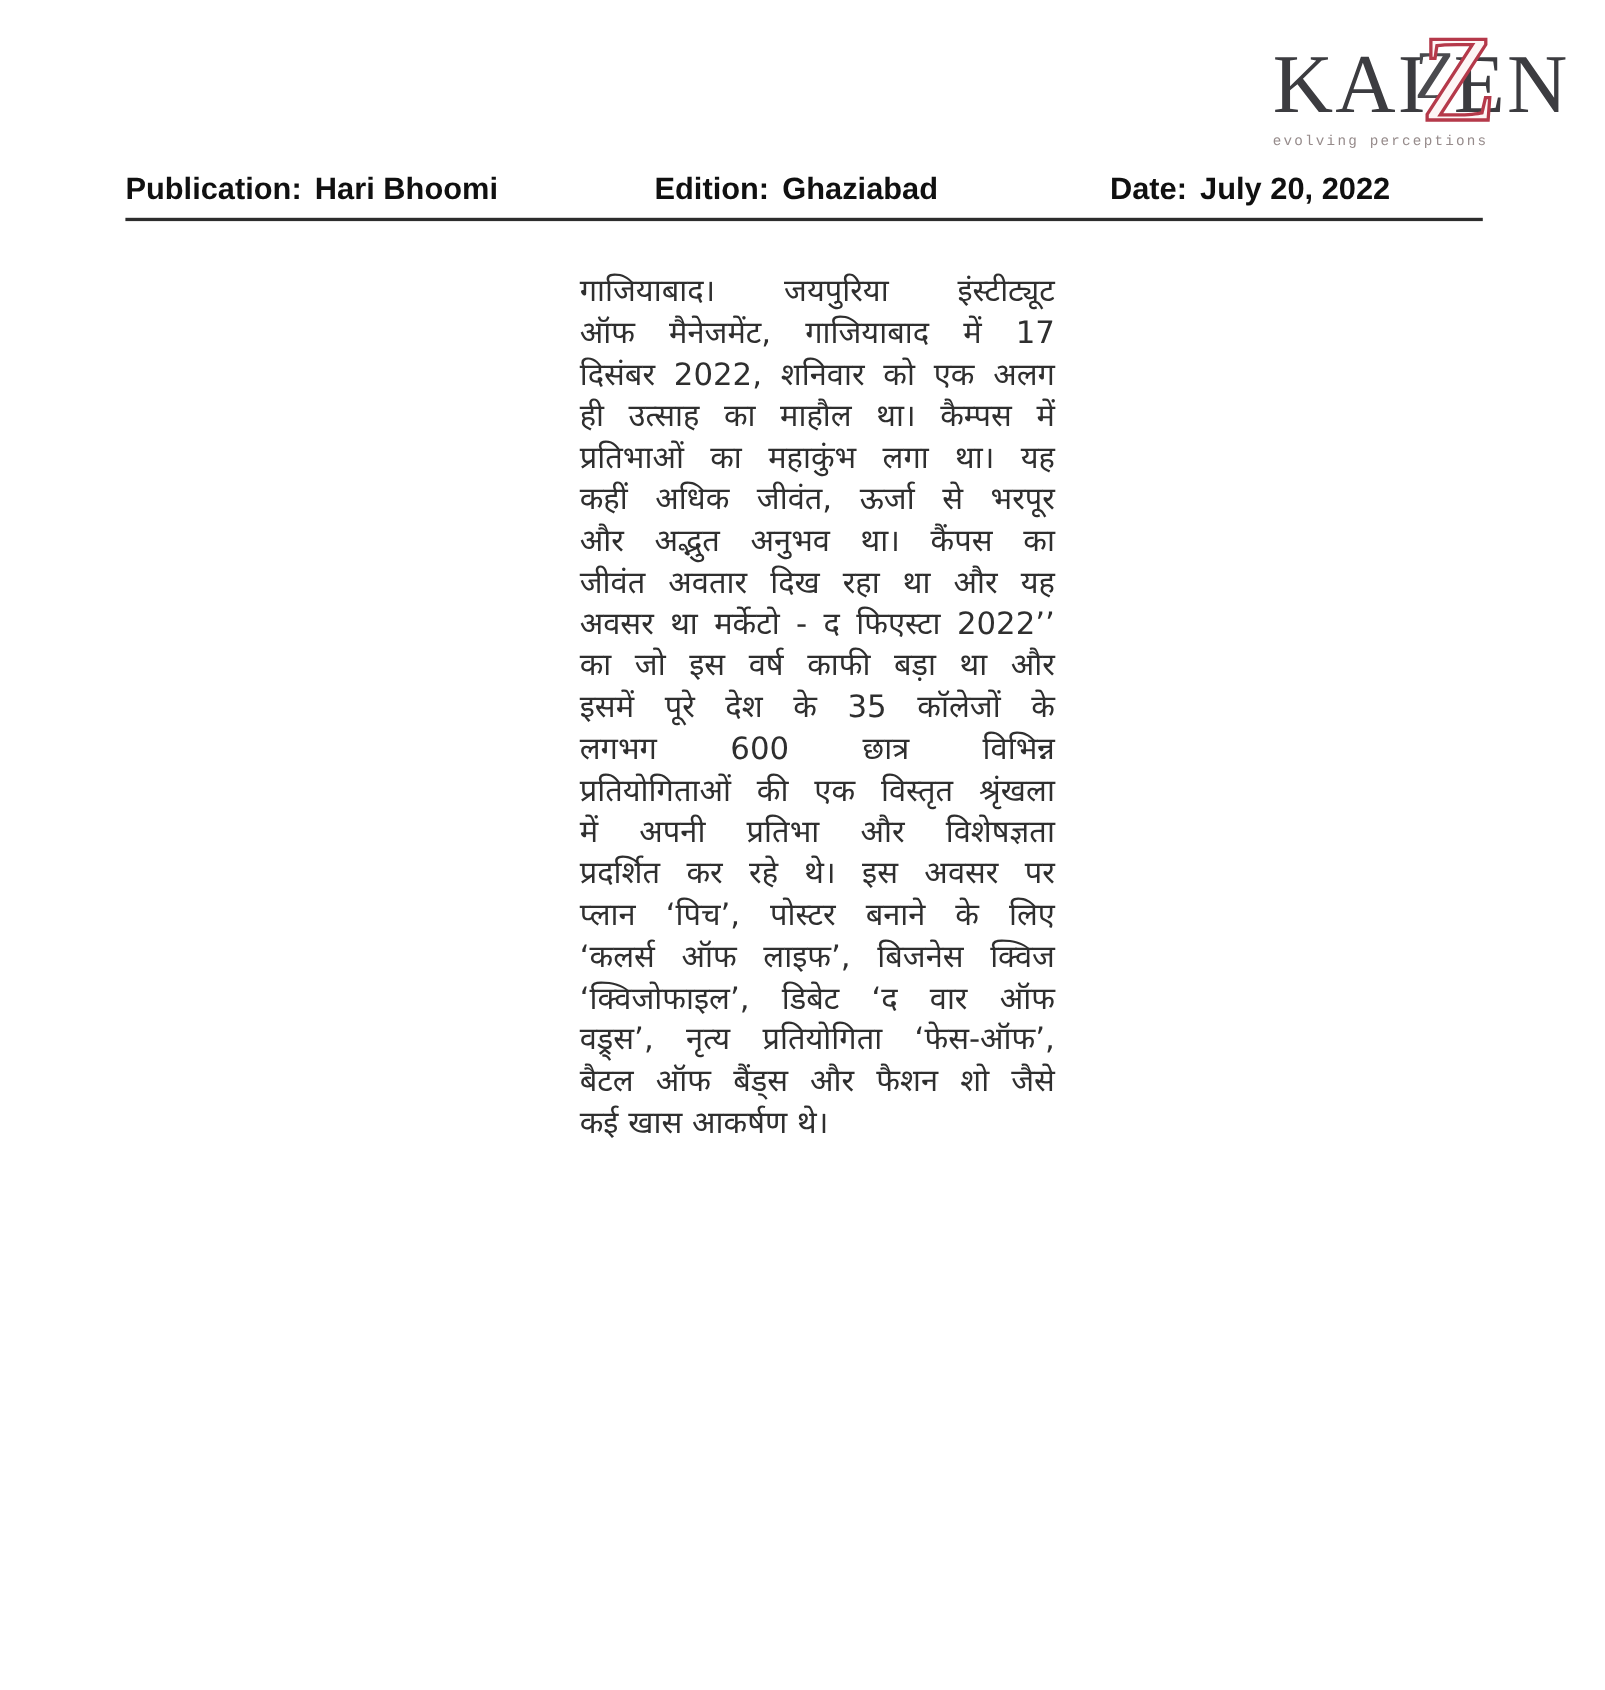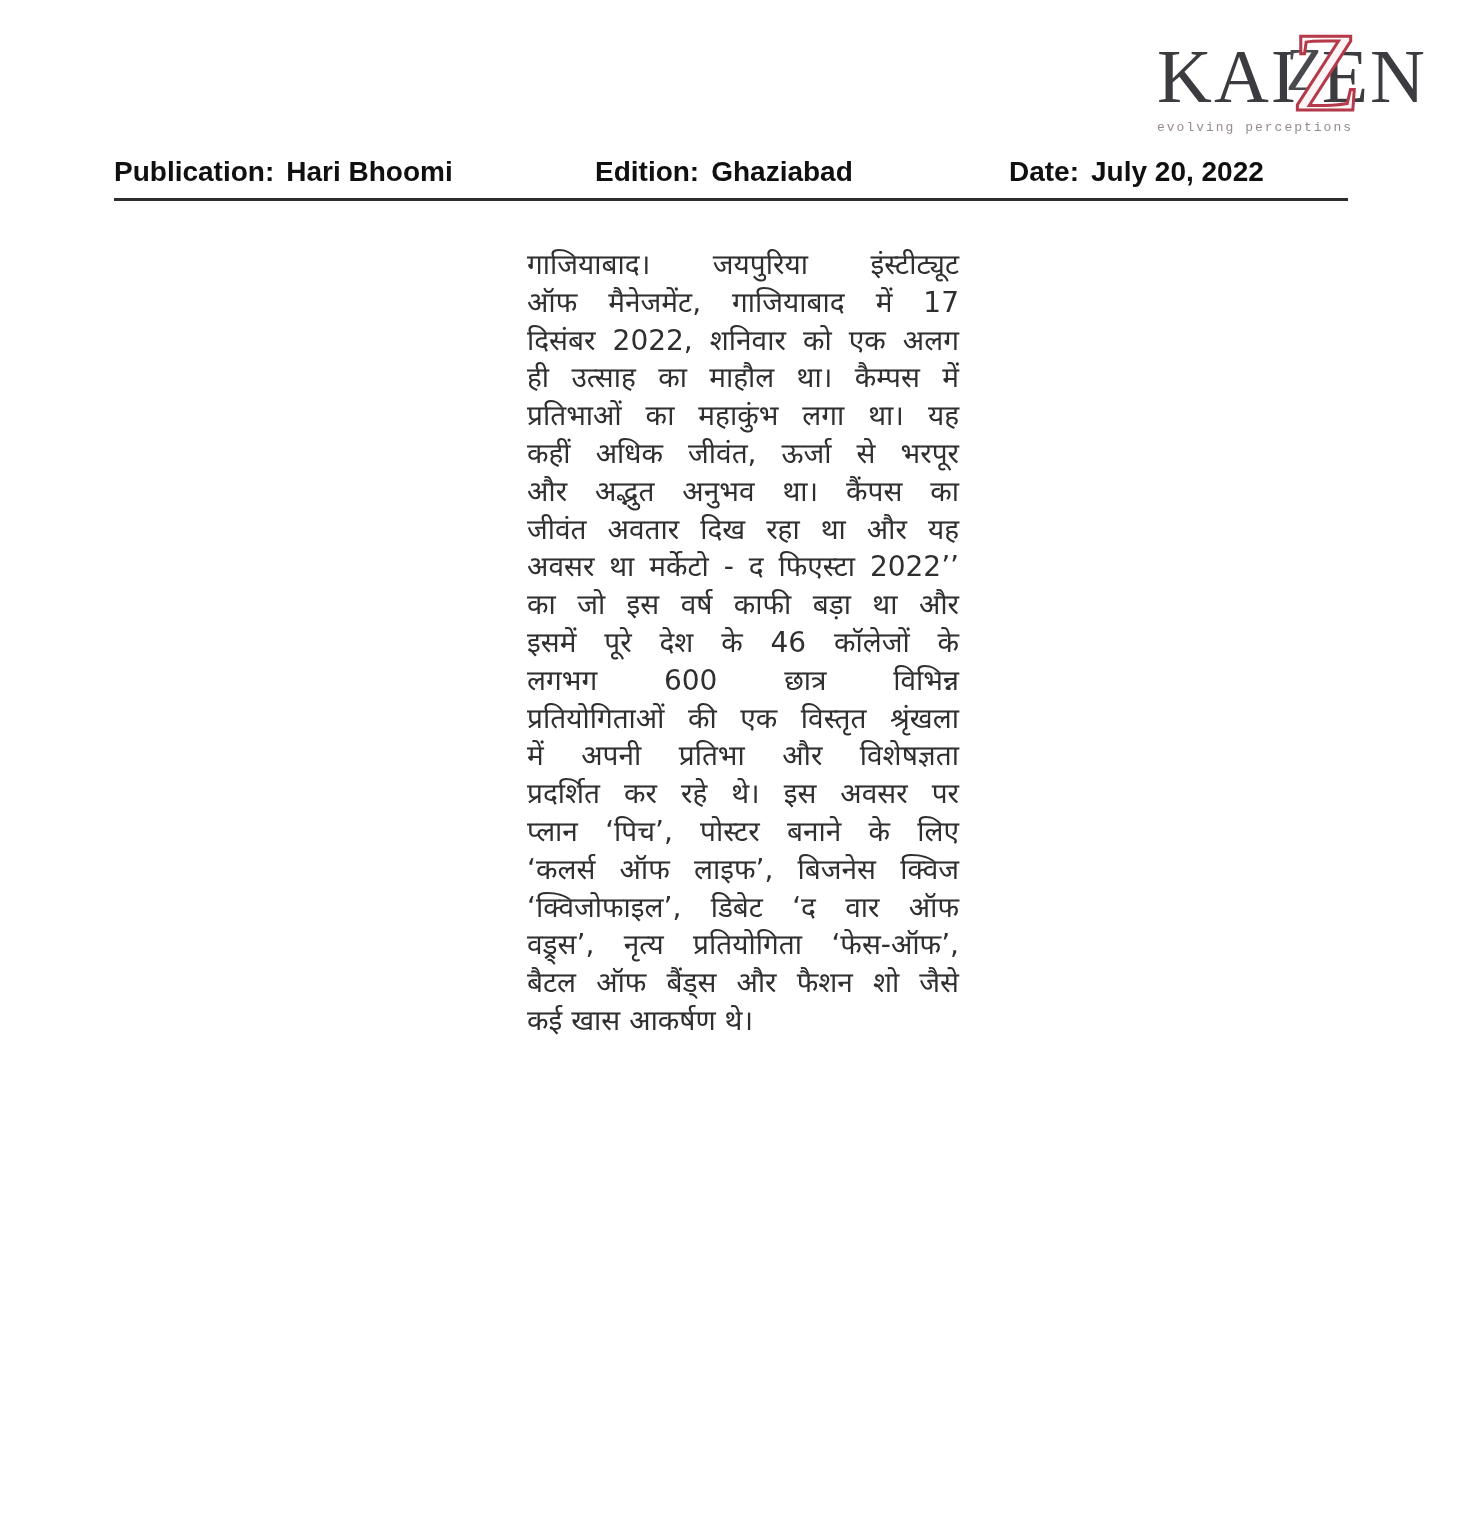--- a/index.html
+++ b/index.html
@@ -141,21 +141,21 @@
       <div class="body-line">गाजियाबाद। जयपुरिया इंस्टीट्यूट</div>
       <div class="body-line">ऑफ मैनेजमेंट, गाजियाबाद में 17</div>
       <div class="body-line">दिसंबर 2022, शनिवार को एक अलग</div>
       <div class="body-line">ही उत्साह का माहौल था। कैम्पस में</div>
       <div class="body-line">प्रतिभाओं का महाकुंभ लगा था। यह</div>
       <div class="body-line">कहीं अधिक जीवंत, ऊर्जा से भरपूर</div>
       <div class="body-line">और अद्भुत अनुभव था। कैंपस का</div>
       <div class="body-line">जीवंत अवतार दिख रहा था और यह</div>
       <div class="body-line">अवसर था मर्केटो - द फिएस्टा 2022’’</div>
       <div class="body-line">का जो इस वर्ष काफी बड़ा था और</div>
-      <div class="body-line">इसमें पूरे देश के 46 कॉलेजों के</div>
+      <div class="body-line">इसमें पूरे देश के 35 कॉलेजों के</div>
       <div class="body-line">लगभग 600 छात्र विभिन्न</div>
       <div class="body-line">प्रतियोगिताओं की एक विस्तृत श्रृंखला</div>
       <div class="body-line">में अपनी प्रतिभा और विशेषज्ञता</div>
       <div class="body-line">प्रदर्शित कर रहे थे। इस अवसर पर</div>
       <div class="body-line">प्लान ‘पिच’, पोस्टर बनाने के लिए</div>
       <div class="body-line">‘कलर्स ऑफ लाइफ’, बिजनेस क्विज</div>
       <div class="body-line">‘क्विजोफाइल’, डिबेट ‘द वार ऑफ</div>
       <div class="body-line">वड्र्स’, नृत्य प्रतियोगिता ‘फेस-ऑफ’,</div>
       <div class="body-line">बैटल ऑफ बैंड्स और फैशन शो जैसे</div>
       <div class="body-line last">कई खास आकर्षण थे।</div>

